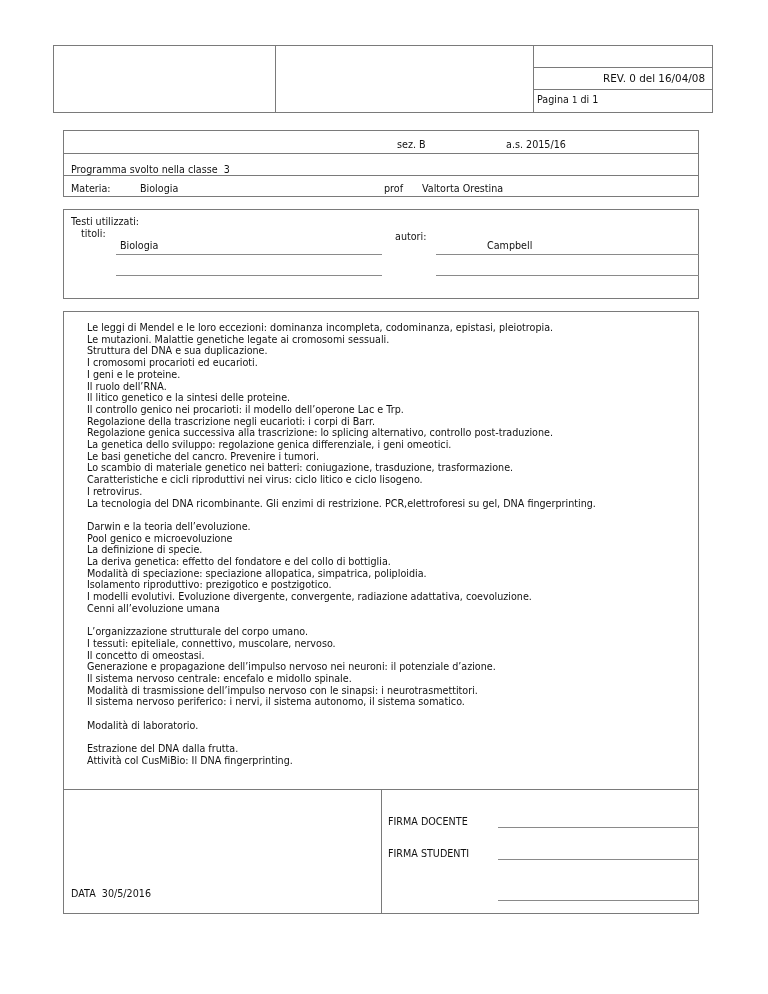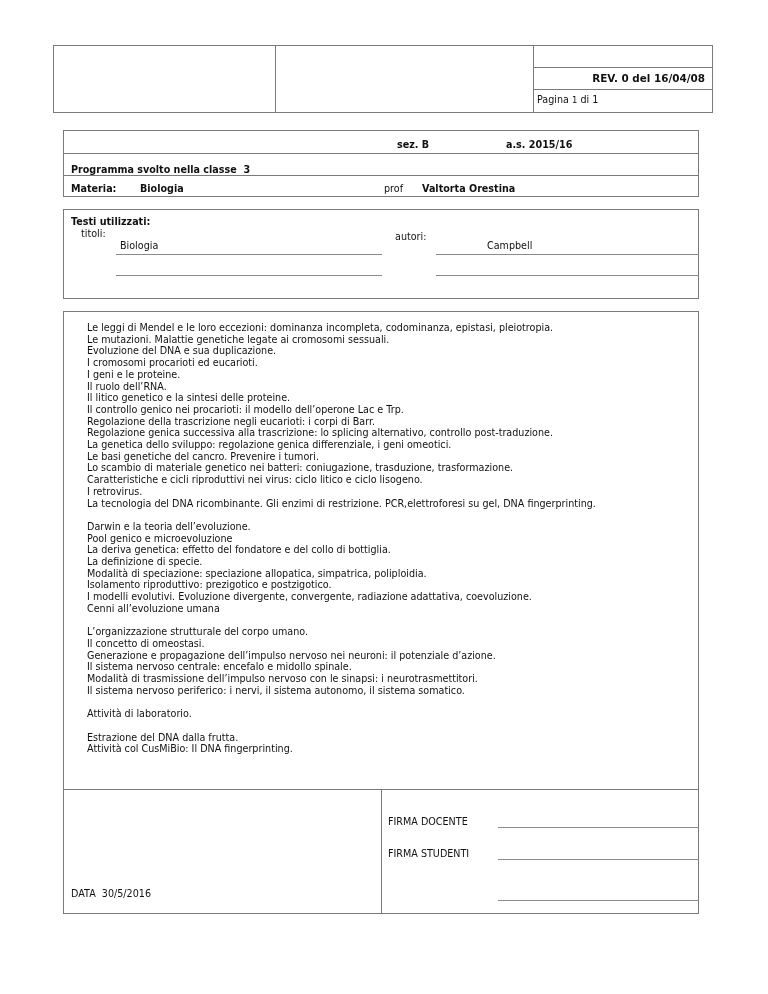--- a/index.html
+++ b/index.html
@@ -2,21 +2,21 @@
 <html><head>
 <meta charset="utf-8">
 <style>
   html, body { margin: 0; padding: 0; background: #ffffff; }
   body { width: 768px; height: 994px; position: relative; overflow: hidden;
          font-family: "DejaVu Sans", sans-serif; color: #111; font-size: 9.6px; }
   .abs { position: absolute; }
   .border { border: 1px solid #7a7a7a; box-sizing: border-box; }
   .hline { position: absolute; height: 0; border-top: 1px solid #7a7a7a; }
   .vline { position: absolute; width: 0; border-left: 1px solid #7a7a7a; }
-  .b { font-weight: bold; }
+  .b { font-weight: normal; }
   .txt { white-space: nowrap; line-height: 12px; }
   .uline { position: absolute; height: 0; border-top: 1px solid #8a8a8a; }
 
   
   #program { position: absolute; left: 71px; top: 322px; width: 625px; line-height: 11.7px; font-size: 9.6px; }
   #program .line { white-space: nowrap; display: block; padding-left: 16px; }
   #program .gap { height: 11.7px; }
 </style>
 </head>
 <body>
@@ -64,58 +64,59 @@
 <div class="uline" style="left:436px; top:254px; width:263px;"></div>
 <div class="abs txt" style="left:443px; top:262px;"></div>
 <div class="uline" style="left:436px; top:275px; width:263px;"></div>
 
 <div class="abs border" style="left:63px; top:311px; width:636px; height:603px;"></div>
 
 <div id="program">
   <div>
       <span class="line">Le leggi di Mendel e le loro eccezioni: dominanza incompleta, codominanza, epistasi, pleiotropia.</span>
       <span class="line">Le mutazioni. Malattie genetiche legate ai cromosomi sessuali.</span>
-      <span class="line">Evoluzione del DNA e sua duplicazione.</span>
+      <span class="line">Struttura del DNA e sua duplicazione.</span>
       <span class="line">I cromosomi procarioti ed eucarioti.</span>
       <span class="line">I geni e le proteine.</span>
       <span class="line">Il ruolo dell’RNA.</span>
       <span class="line">Il litico genetico e la sintesi delle proteine.</span>
       <span class="line">Il controllo genico nei procarioti: il modello dell’operone Lac e Trp.</span>
       <span class="line">Regolazione della trascrizione negli eucarioti: i corpi di Barr.</span>
       <span class="line">Regolazione genica successiva alla trascrizione: lo splicing alternativo, controllo post-traduzione.</span>
       <span class="line">La genetica dello sviluppo: regolazione genica differenziale, i geni omeotici.</span>
       <span class="line">Le basi genetiche del cancro. Prevenire i tumori.</span>
       <span class="line">Lo scambio di materiale genetico nei batteri: coniugazione, trasduzione, trasformazione.</span>
       <span class="line">Caratteristiche e cicli riproduttivi nei virus: ciclo litico e ciclo lisogeno.</span>
       <span class="line">I retrovirus.</span>
       <span class="line">La tecnologia del DNA ricombinante. Gli enzimi di restrizione. PCR,elettroforesi su gel, DNA fingerprinting.</span>
     </div>
   <div class="gap"></div>
   <div>
       <span class="line">Darwin e la teoria dell’evoluzione.</span>
       <span class="line">Pool genico e microevoluzione</span>
+      <span class="line">La definizione di specie.</span>
       <span class="line">La deriva genetica: effetto del fondatore e del collo di bottiglia.</span>
-      <span class="line">La definizione di specie.</span>
       <span class="line">Modalità di speciazione: speciazione allopatica, simpatrica, poliploidia.</span>
       <span class="line">Isolamento riproduttivo: prezigotico e postzigotico.</span>
       <span class="line">I modelli evolutivi. Evoluzione divergente, convergente, radiazione adattativa, coevoluzione.</span>
       <span class="line">Cenni all’evoluzione umana</span>
     </div>
   <div class="gap"></div>
   <div>
       <span class="line">L’organizzazione strutturale del corpo umano.</span>
+      <span class="line">I tessuti: epiteliale, connettivo, muscolare, nervoso.</span>
       <span class="line">Il concetto di omeostasi.</span>
       <span class="line">Generazione e propagazione dell’impulso nervoso nei neuroni: il potenziale d’azione.</span>
       <span class="line">Il sistema nervoso centrale: encefalo e midollo spinale.</span>
       <span class="line">Modalità di trasmissione dell’impulso nervoso con le sinapsi: i neurotrasmettitori.</span>
       <span class="line">Il sistema nervoso periferico: i nervi, il sistema autonomo, il sistema somatico.</span>
     </div>
   <div class="gap"></div>
   <div>
-      <span class="line">Attività di laboratorio.</span>
+      <span class="line">Modalità di laboratorio.</span>
     </div>
   <div class="gap"></div>
   <div>
       <span class="line">Estrazione del DNA dalla frutta.</span>
       <span class="line">Attività col CusMiBio: Il DNA fingerprinting.</span>
     </div>
 </div>
 
 <div class="hline" style="left:63px; top:789px; width:636px;"></div>
 <div class="vline" style="left:381px; top:789px; height:125px;"></div>

